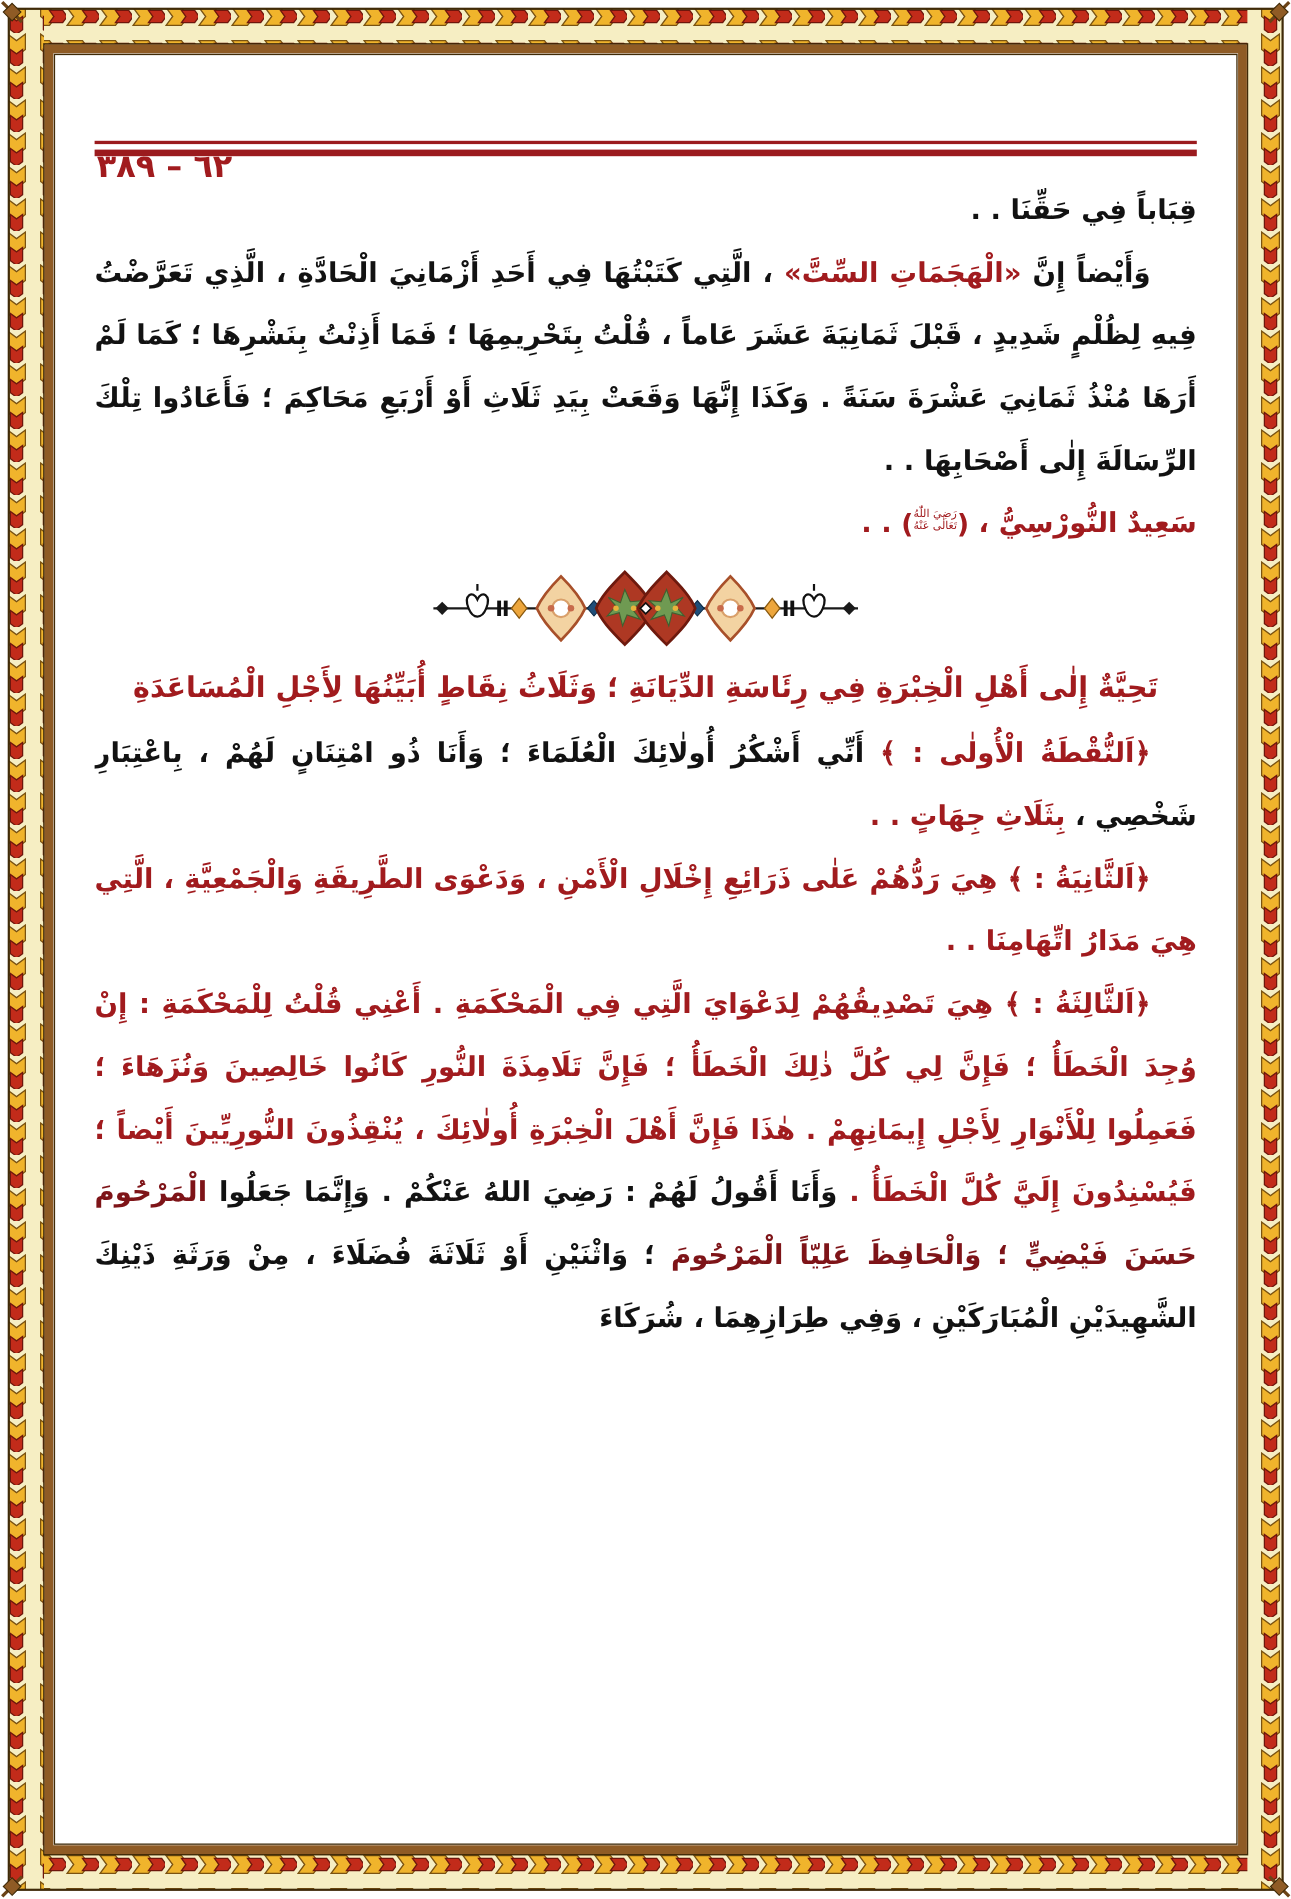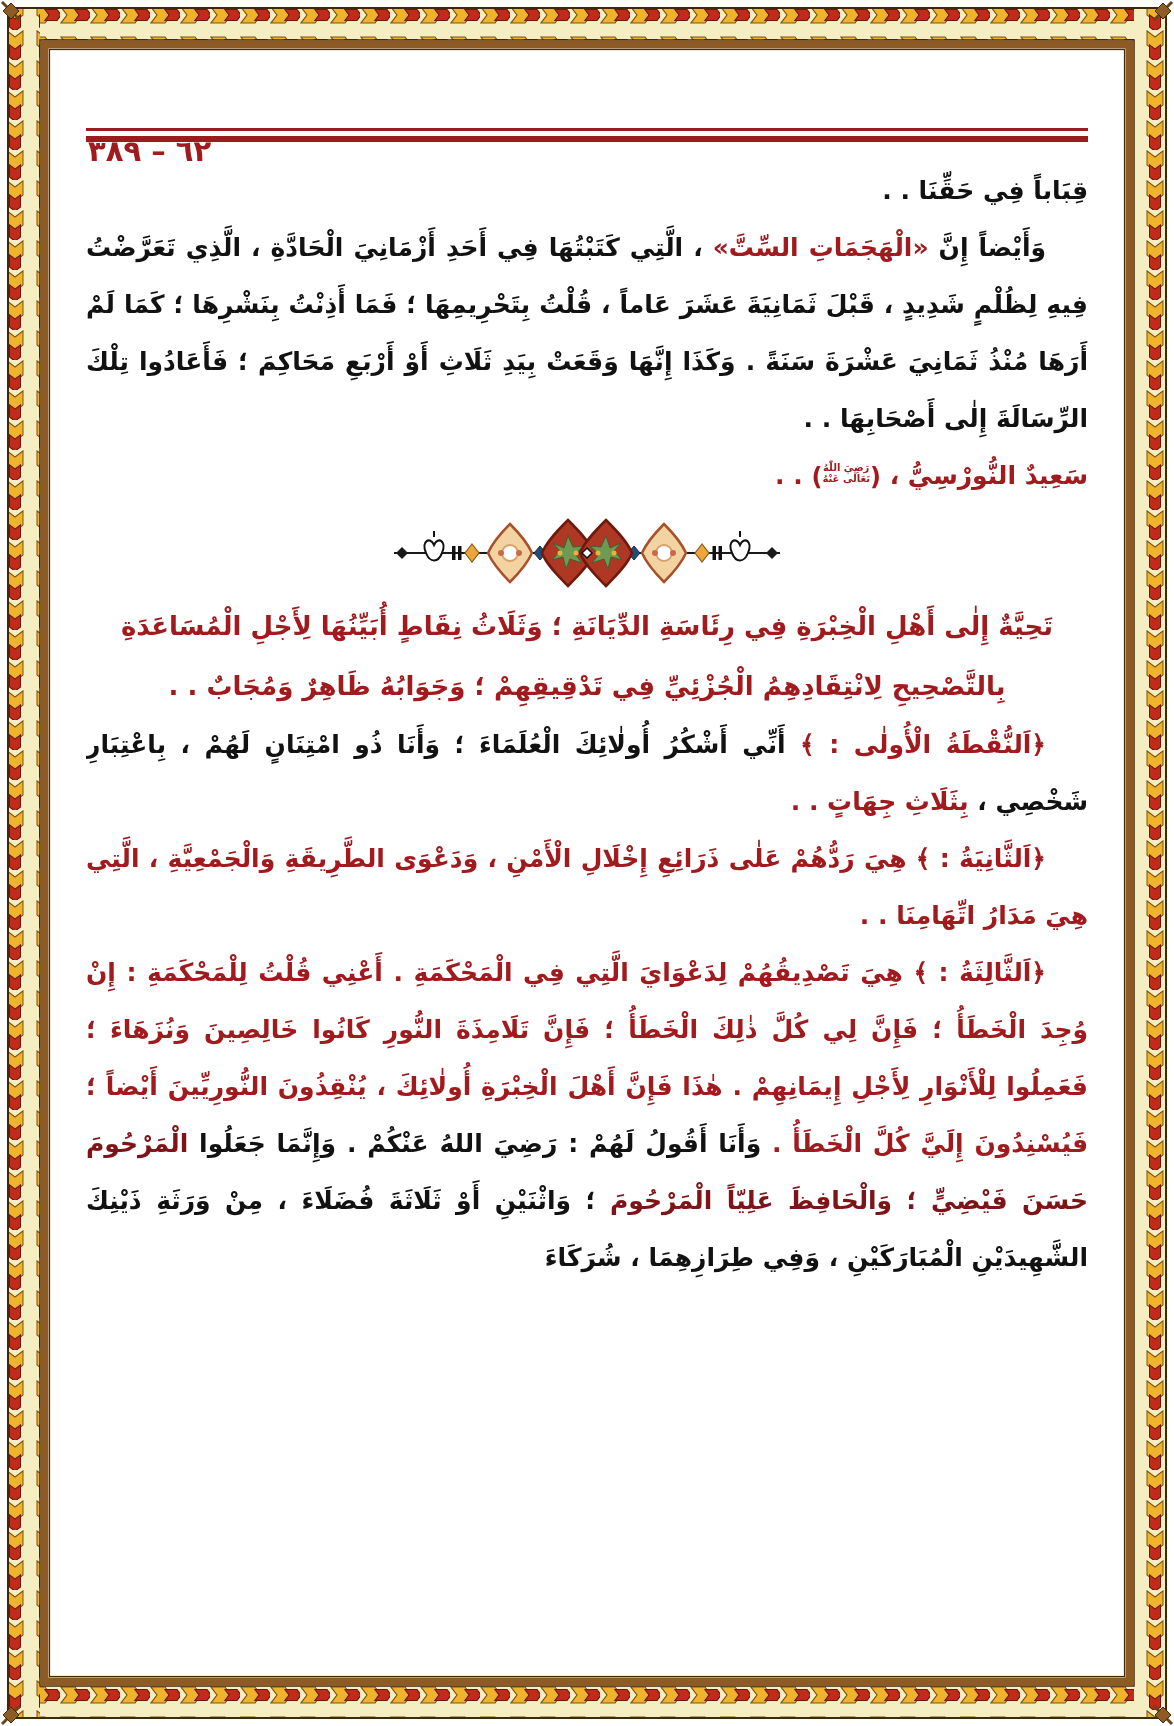--- a/index.html
+++ b/index.html
@@ -27,21 +27,21 @@
     direction:rtl; text-align:justify; overflow:hidden;
     color:var(--ink); font-size:25px; font-weight:bold; line-height:57px;
   }
   .body-text p { margin:0; }
   .p-main { margin-top:4px; text-indent:42px; }
   .red    { color:var(--red);margin-top:28px; }
   .maroon { color:var(--maroon); }
   .sig    { text-align:right; color:var(--red); }
   .seal {
     display:inline-block; vertical-align:middle; transform:translateY(-4px);
-    font-size:10px; line-height:11px; text-align:center; color:var(--red); font-weight:bold;
+    font-size:10px; line-height:11px; text-align:center; color:var(--red); font-weight:normal;
   }
   .seal span { display:block; }
   .paren { font-size:24px; vertical-align:middle; color:var(--red); }
   .divider-wrap { margin:4px auto 0; width:390px; height:86px; }
   .basmala { margin-top:18px; text-align:center; color:var(--red); font-size:28px; }
   .greeting { margin-top:18px; text-align:center; color:var(--red); font-size:26px; line-height:60px; }
   .point1  { margin-top:32px; text-indent:42px; }
   .pfirst  { margin-top:24px; text-indent:42px; color:var(--red); }
   .psecond { margin-top:24px; text-indent:42px; color:var(--red); }
   .pthird  { margin-top:20px; text-indent:42px; }
@@ -127,21 +127,21 @@
           <polygon points="176,26 181,37 192,36 183,44 190,53 178,49 174,59 171,47 160,50 168,41 161,33 172,38" fill="#6F9A52" stroke="#3f6030" stroke-width="1"></polygon>
           <circle cx="168" cy="43" r="2.5" fill="#E8B23C"></circle>
           <circle cx="184" cy="43" r="2.5" fill="#E8B23C"></circle>
           <polygon points="190,43 195,38 200,43 195,48" fill="#ffffff" stroke="#111111" stroke-width="1.5"></polygon>
         </g>
         <use href="#dhalf" transform="translate(390,0) scale(-1,1)"></use>
       </svg>
     </div>
 
 
-    <p class="greeting"><span>تَحِيَّةٌ إِلٰى أَهْلِ الْخِبْرَةِ فِي رِئَاسَةِ الدِّيَانَةِ ؛ وَثَلَاثُ نِقَاطٍ أُبَيِّنُهَا لِأَجْلِ الْمُسَاعَدَةِ</span><br><span>بِالتَّصْحِيحِ لِانْتِقَادِهِمُ الْجُزْئِيِّ فِي تَدْقِيقِهِمْ ؛ وَجَوَابُهُ ظَاهِرٌ وَمُجَابٌ . .</span></p>
+    <p class="greeting"><span>تَحِيَّةٌ إِلٰى أَهْلِ الْخِبْرَةِ فِي رِئَاسَةِ الدِّيَانَةِ ؛ وَثَلَاثُ نِقَاطٍ أُبَيِّنُهَا لِأَجْلِ الْمُسَاعَدَةِ</span><br></p>
 
     <p class="point1"><span class="red">﴿اَلنُّقْطَةُ الْأُولٰى : ﴾</span><span> أَنِّي أَشْكُرُ أُولٰائِكَ الْعُلَمَاءَ ؛ وَأَنَا ذُو امْتِنَانٍ لَهُمْ ، بِاعْتِبَارِ شَخْصِي ، </span><span class="red">بِثَلَاثِ جِهَاتٍ . .</span></p>
 
 
     <p class="psecond"><span>﴿اَلثَّانِيَةُ : ﴾</span><span> هِيَ رَدُّهُمْ عَلٰى ذَرَائِعِ إِخْلَالِ الْأَمْنِ ، وَدَعْوَى الطَّرِيقَةِ وَالْجَمْعِيَّةِ ، الَّتِي هِيَ مَدَارُ اتِّهَامِنَا . .</span></p>
 
     <p class="pthird"><span class="red">﴿اَلثَّالِثَةُ : ﴾</span><span class="red"> هِيَ تَصْدِيقُهُمْ لِدَعْوَايَ الَّتِي فِي الْمَحْكَمَةِ . أَعْنِي قُلْتُ لِلْمَحْكَمَةِ : إِنْ وُجِدَ الْخَطَأُ ؛ فَإِنَّ لِي كُلَّ ذٰلِكَ الْخَطَأُ ؛ فَإِنَّ تَلَامِذَةَ النُّورِ كَانُوا خَالِصِينَ وَنُزَهَاءَ ؛ فَعَمِلُوا لِلْأَنْوَارِ لِأَجْلِ إِيمَانِهِمْ . هٰذَا فَإِنَّ أَهْلَ الْخِبْرَةِ أُولٰائِكَ ، يُنْقِذُونَ النُّورِيِّينَ أَيْضاً ؛ فَيُسْنِدُونَ إِلَيَّ كُلَّ الْخَطَأُ . </span><span>وَأَنَا أَقُولُ لَهُمْ : رَضِيَ اللهُ عَنْكُمْ . وَإِنَّمَا جَعَلُوا </span><span class="maroon">الْمَرْحُومَ حَسَنَ فَيْضِيٍّ ؛ وَالْحَافِظَ عَلِيّاً الْمَرْحُومَ</span><span> ؛ وَاثْنَيْنِ أَوْ ثَلَاثَةَ فُضَلَاءَ ، مِنْ وَرَثَةِ ذَيْنِكَ الشَّهِيدَيْنِ الْمُبَارَكَيْنِ ، وَفِي طِرَازِهِمَا ، شُرَكَاءَ</span></p>
 
   </div>
 </div>

